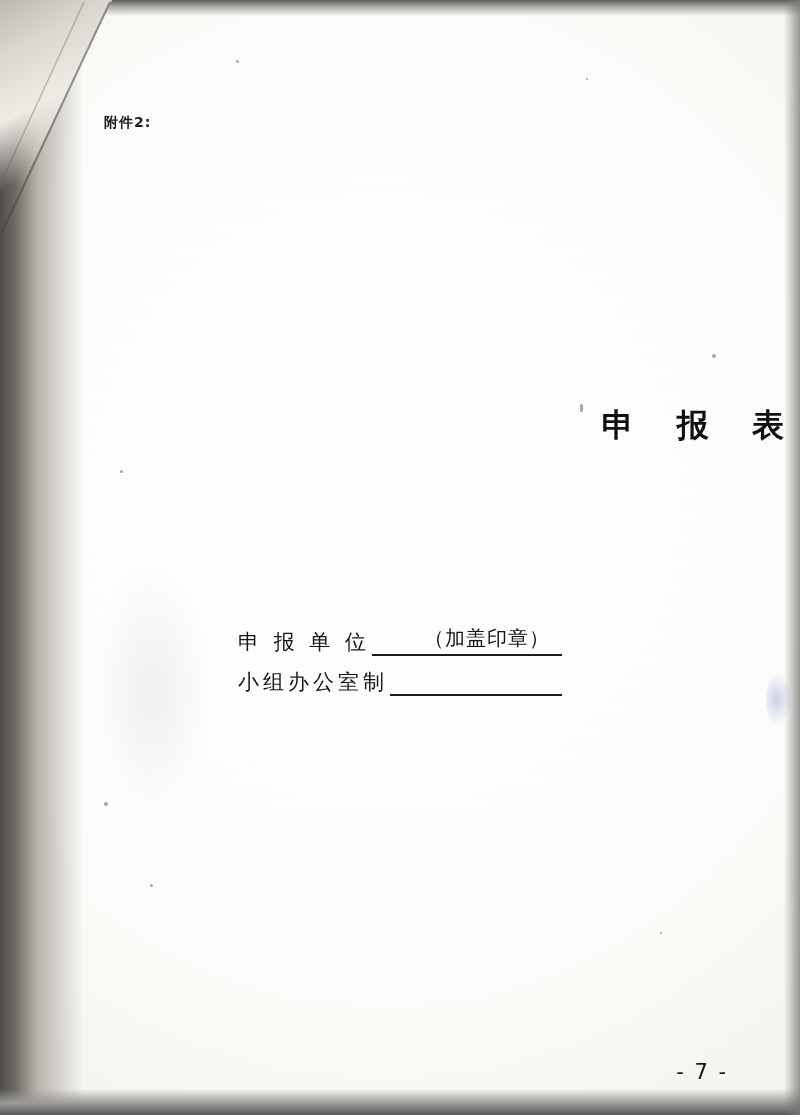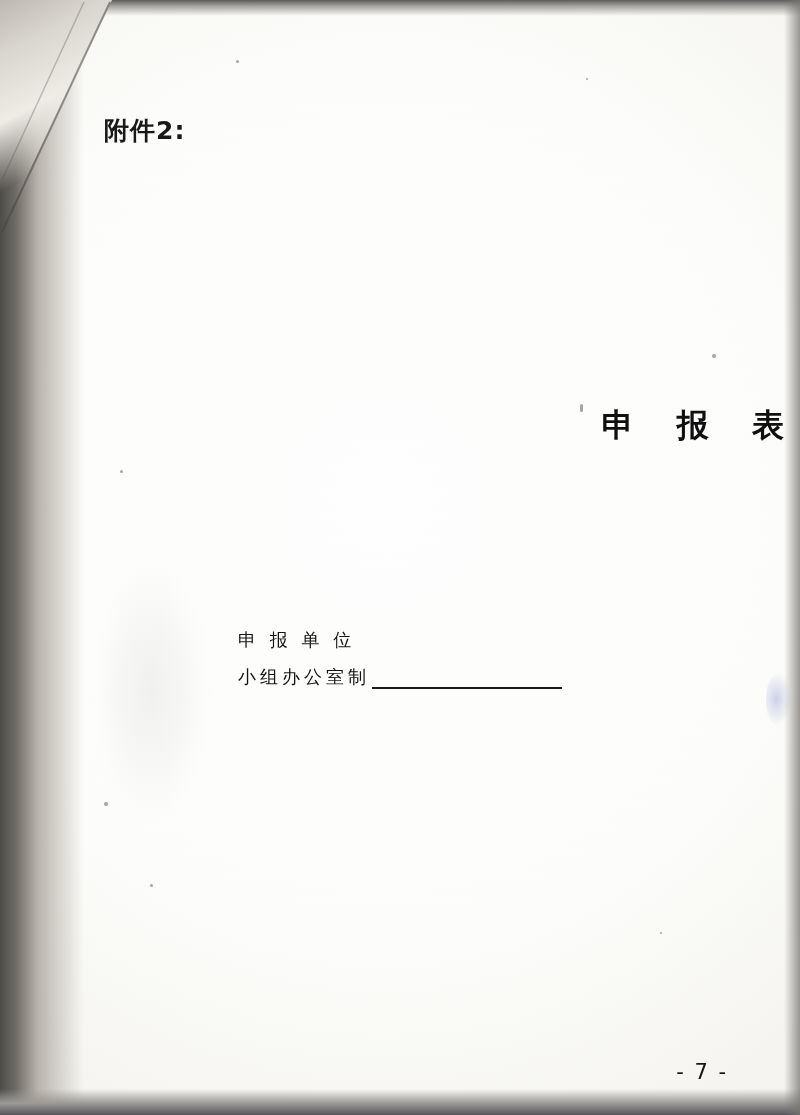--- a/index.html
+++ b/index.html
@@ -72,21 +72,21 @@
     position: absolute;
     top: 0; left: 0;
     width: 160px; height: 240px;
     pointer-events: none;
   }
 
   .attachment-label {
     position: absolute;
     left: 104px;
     top: 114px;
-    font-size: 25px;
+    font-size: 14px;
     font-weight: 700;
     letter-spacing: 1px;
     color: #191919;
     font-family: "DejaVu Sans", "Liberation Sans", sans-serif;
   }
 
   .doc-title {
     position: absolute;
     left: 0; right: 0;
     top: 292px;
@@ -121,21 +121,21 @@
     justify-content: center;
     align-items: flex-end;
     margin-bottom: 12px;
   }
   .field-inner {
     display: flex;
     align-items: flex-end;
     width: 324px;
   }
   .field-label {
-    font-size: 18px;
+    font-size: 21px;
     letter-spacing: 4px;
     color: #141414;
     white-space: nowrap;
     font-family: "DejaVu Sans", "Liberation Sans", sans-serif;
   }
   .field-line {
     flex: 1 1 auto;
     border-bottom: 2px solid #1b1b1b;
     height: 23px;
     margin-left: 2px;
@@ -238,20 +238,23 @@
   <div class="attachment-label">附件2:</div>
 
 
   <div class="doc-subtitle">申 报 表</div>
 
   <div class="fields">
 
     <div class="field-row">
       <div class="field-inner">
         <span class="field-label">申 报 单 位</span>
+        <span class="field-line">
+          <span class="field-hint">（加盖印章）</span>
+        </span>
       </div>
     </div>
 
     <div class="field-row">
       <div class="field-inner">
         <span class="field-label">小组办公室制</span>
         <span class="field-line">
           <span class="field-hint"></span>
         </span>
       </div>

